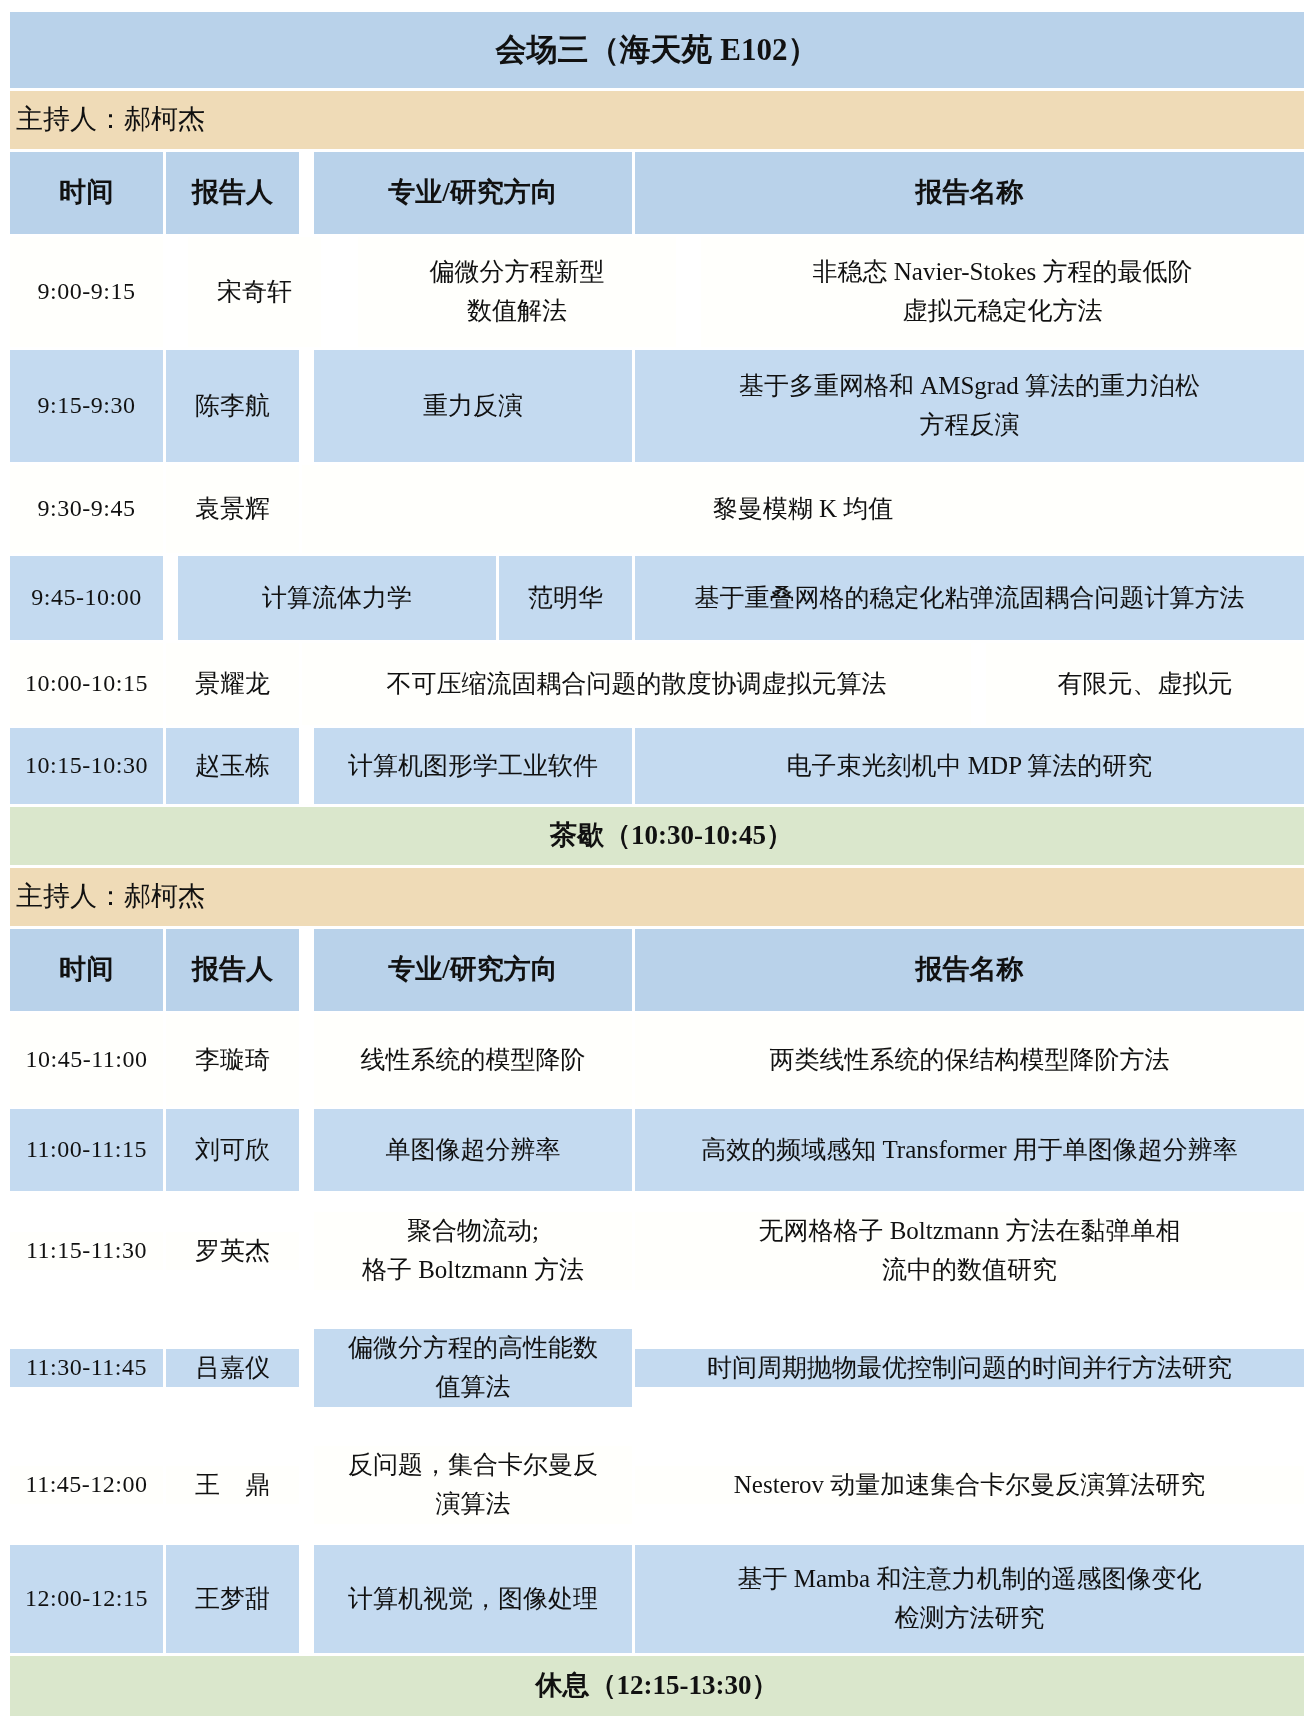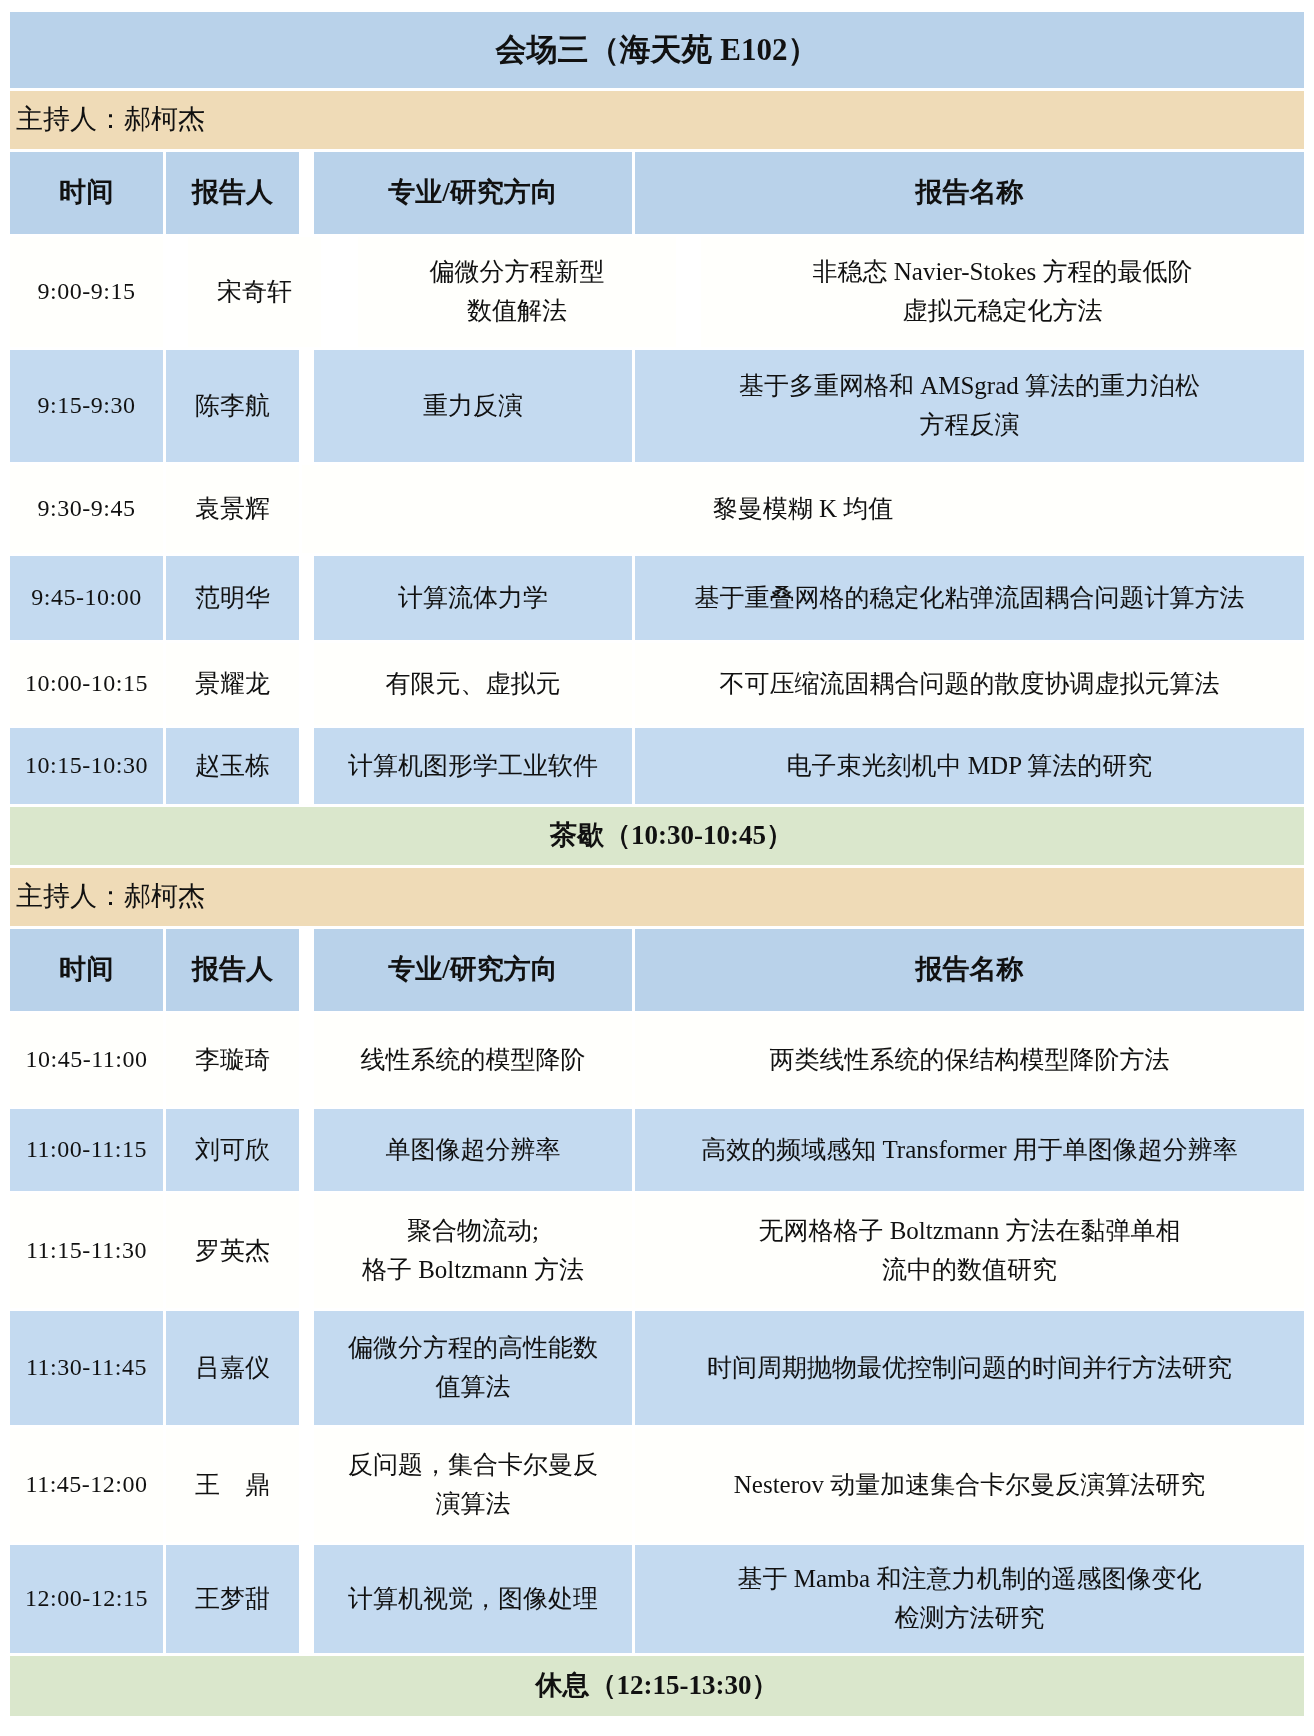--- a/index.html
+++ b/index.html
@@ -63,21 +63,21 @@
   .row-blue  .cell { background: #c4daf0; }
   .break {
     background: #dae7cc;
     font-weight: bold;
     font-size: 27px;
   }
   
   .h110 { height: 110px; gap: 25px; } .h112 { height: 112px; } .h88 { height: 88px; }
   .h84  { height: 84px;  } .h82  { height: 82px;  } .h76 { height: 76px; }
   .h58  { height: 58px; padding-left: 29px;  } .h60  { height: 60px;  } .h92 { height: 92px; }
-  .h114 { height: 114px; } .h108 { height: 108px; }
+  .h114 { height: 114px; align-items: center; } .h108 { height: 108px; }
 </style>
 </head>
 <body>
 
 <div class="schedule">
 
   <div class="row banner cell">会场三（海天苑 E102）</div>
 
   <div class="row moderator cell">主持人：郝柯杰</div>
 
@@ -106,30 +106,30 @@
   </div>
 
   <div class="row row-white h88">
     <div class="cell col-time">9:30-9:45</div>
     <div class="cell col-speaker">袁景辉</div>
     <div class="cell col-title">黎曼模糊 K 均值</div>
   </div>
 
   <div class="row row-blue h84">
     <div class="cell col-time">9:45-10:00</div>
+    <div class="cell col-field">计算流体力学</div>
     <div class="cell col-speaker">范明华</div>
-    <div class="cell col-field">计算流体力学</div>
     <div class="cell col-title">基于重叠网格的稳定化粘弹流固耦合问题计算方法</div>
   </div>
 
   <div class="row row-white h82">
     <div class="cell col-time">10:00-10:15</div>
     <div class="cell col-speaker">景耀龙</div>
+    <div class="cell col-title">不可压缩流固耦合问题的散度协调虚拟元算法</div>
     <div class="cell col-field">有限元、虚拟元</div>
-    <div class="cell col-title">不可压缩流固耦合问题的散度协调虚拟元算法</div>
   </div>
 
   <div class="row row-blue h76">
     <div class="cell col-time">10:15-10:30</div>
     <div class="cell col-speaker">赵玉栋</div>
     <div class="cell col-field">计算机图形学工业软件</div>
     <div class="cell col-title">电子束光刻机中 MDP 算法的研究</div>
   </div>
 
   <div class="row break cell h58">茶歇（10:30-10:45）</div>

